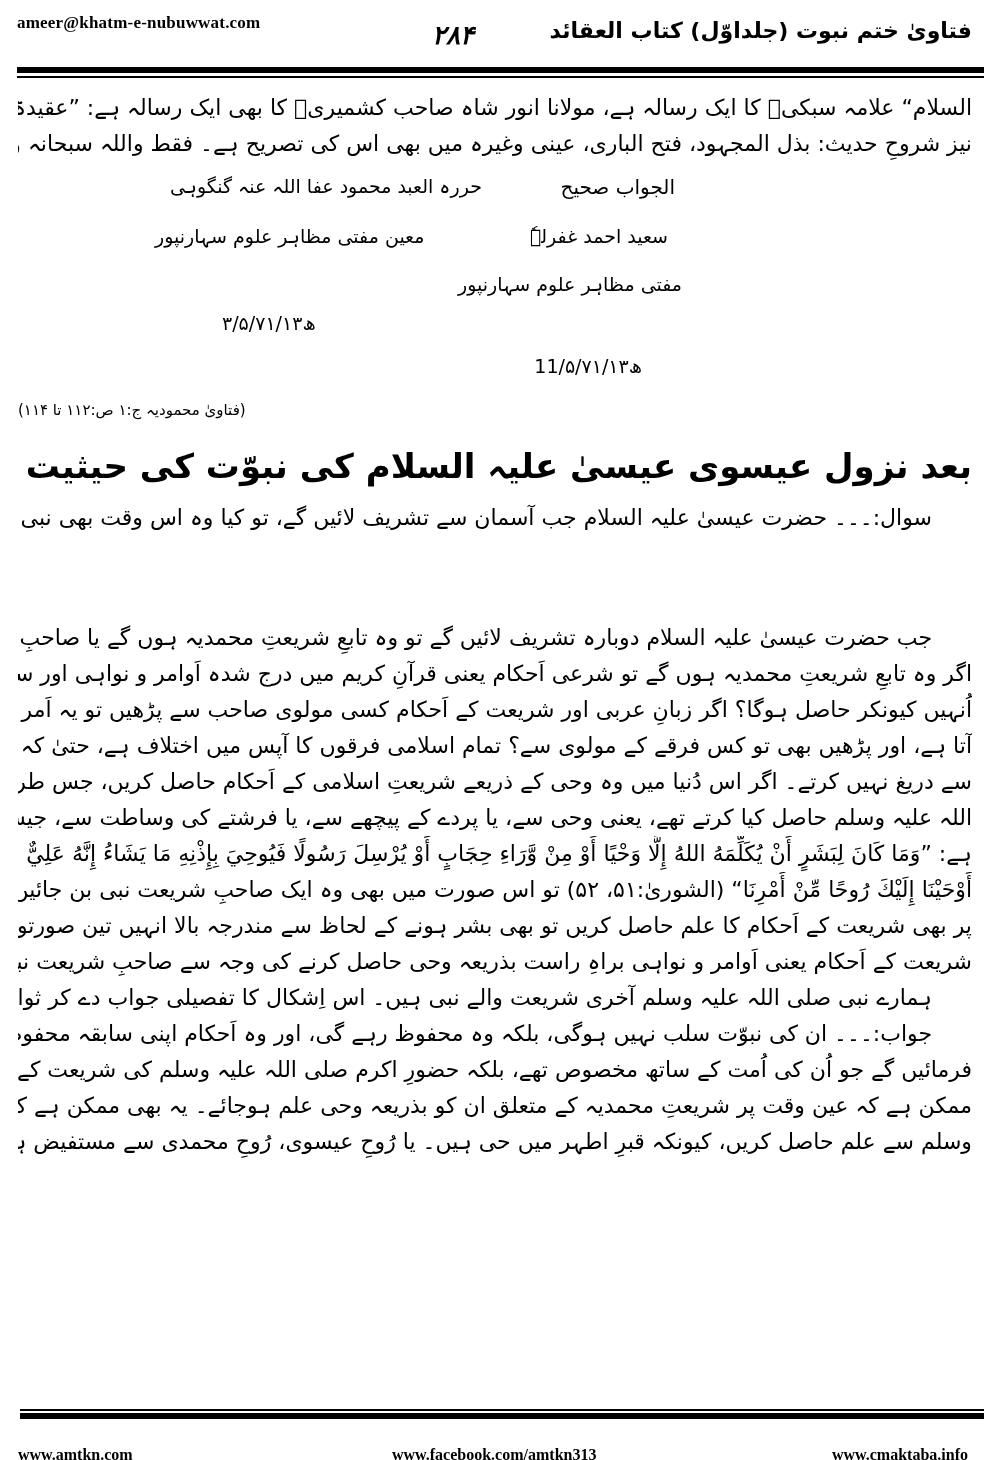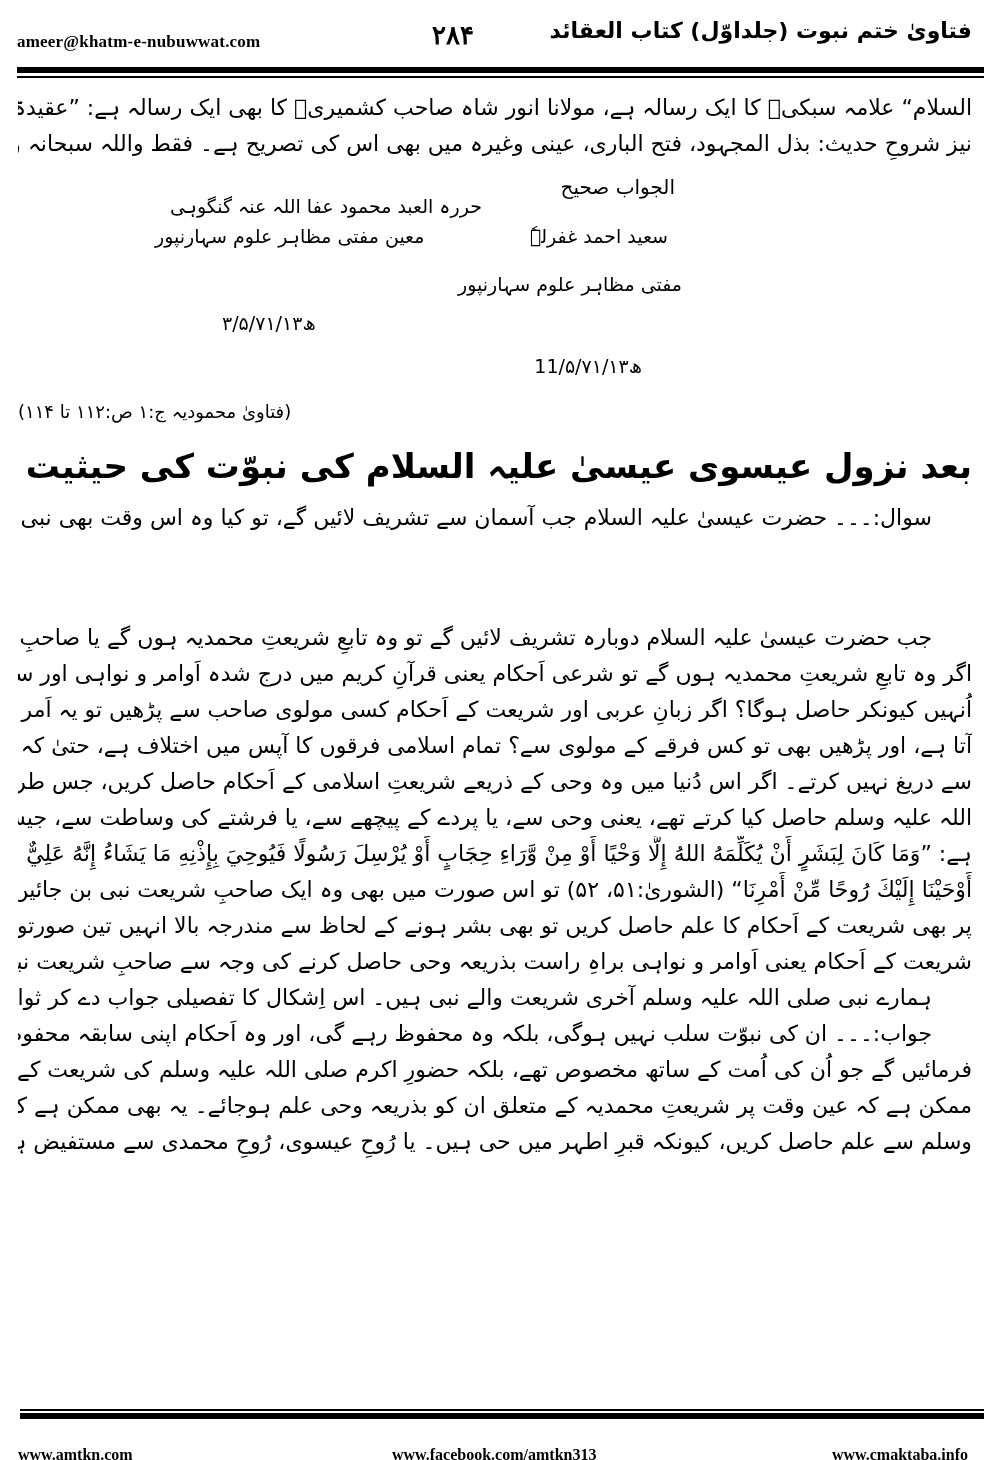--- a/index.html
+++ b/index.html
@@ -1,45 +1,45 @@
 <!DOCTYPE html>
 <html><head>
 <meta charset="utf-8">
 <style>
   html, body { margin:0; padding:0; background:#ffffff; }
   body { width:990px; height:1460px; position:relative; overflow:hidden; color:#000;
          font-family:"DejaVu Sans", sans-serif; }
-  .hdr-email { position:absolute; left:17px; top:32px; font-family:"Liberation Serif", serif;
+  .hdr-email { position:absolute; left:17px; top:13px; font-family:"Liberation Serif", serif;
                font-weight:bold; font-size:17px; letter-spacing:0.2px; }
   .hdr-page { position:absolute; left:432px; top:20px; font-family:"DejaVu Serif", serif;
-              font-weight:bold; font-size:26px; direction:rtl; }
+              font-weight:bold; font-size:26px; direction:rtl;font-style:italic; }
   .hdr-title { position:absolute; right:18px; top:18px; font-size:22px; font-weight:bold;
                direction:rtl; white-space:nowrap; }
   .rule-thick-top { position:absolute; left:17px; right:6px; top:67px; height:6px; background:#000; }
   .rule-thin-top { position:absolute; left:17px; right:6px; top:76px; height:2px; background:#000; }
   .rule-thin-bot { position:absolute; left:20px; right:6px; top:1409px; height:2px; background:#000; }
   .rule-thick-bot { position:absolute; left:20px; right:6px; top:1413px; height:6px; background:#000; }
   .ftr { position:absolute; top:1426px; font-family:"Liberation Serif", serif; font-weight:bold; font-size:16px;margin-top:20px; }
   .ftr-l { left:18px; } .ftr-c { left:392px; } .ftr-r { right:22px; }
 
   .body-text { position:absolute; left:18px; right:18px; direction:rtl; text-align:justify;
                font-size:22px; line-height:36px; }
   .line { display:block; white-space:nowrap; overflow:hidden; height:36px; text-align:right; }
   .line.just { text-align-last:justify; }
 
   .intro { top:90px; }
   .sig { position:absolute; direction:rtl; font-size:19px; white-space:nowrap; }
   .sig-right-1 { right:315px; top:175px; font-size:20px;margin-left:36px; }
-  .sig-left-1 { left:170px; top:175px;margin-top:20px; }
+  .sig-left-1 { left:170px; top:175px; }
   .sig-right-2 { right:322px; top:225px;margin-left:48px; }
   .sig-left-2 { left:155px; top:225px; }
   .sig-right-3 { right:308px; top:273px; }
   .sig-left-3 { left:222px; top:312px; direction:ltr; }
   .sig-right-4 { right:348px; top:355px; direction:ltr; }
-  .citation { position:absolute; left:18px; top:401px; font-size:18px; direction:rtl; }
+  .citation { position:absolute; left:18px; top:401px; font-size:15px; direction:rtl; }
   .heading { position:absolute; right:18px; top:446px; font-size:34px; font-weight:bold;
              direction:rtl; white-space:nowrap; }
   .q-block { top:500px; }
   .a-block { top:620px; }
   .indent { padding-right:40px; }
 </style>
 </head>
 <body>
 
 <div class="hdr-email">ameer@khatm-e-nubuwwat.com</div>

